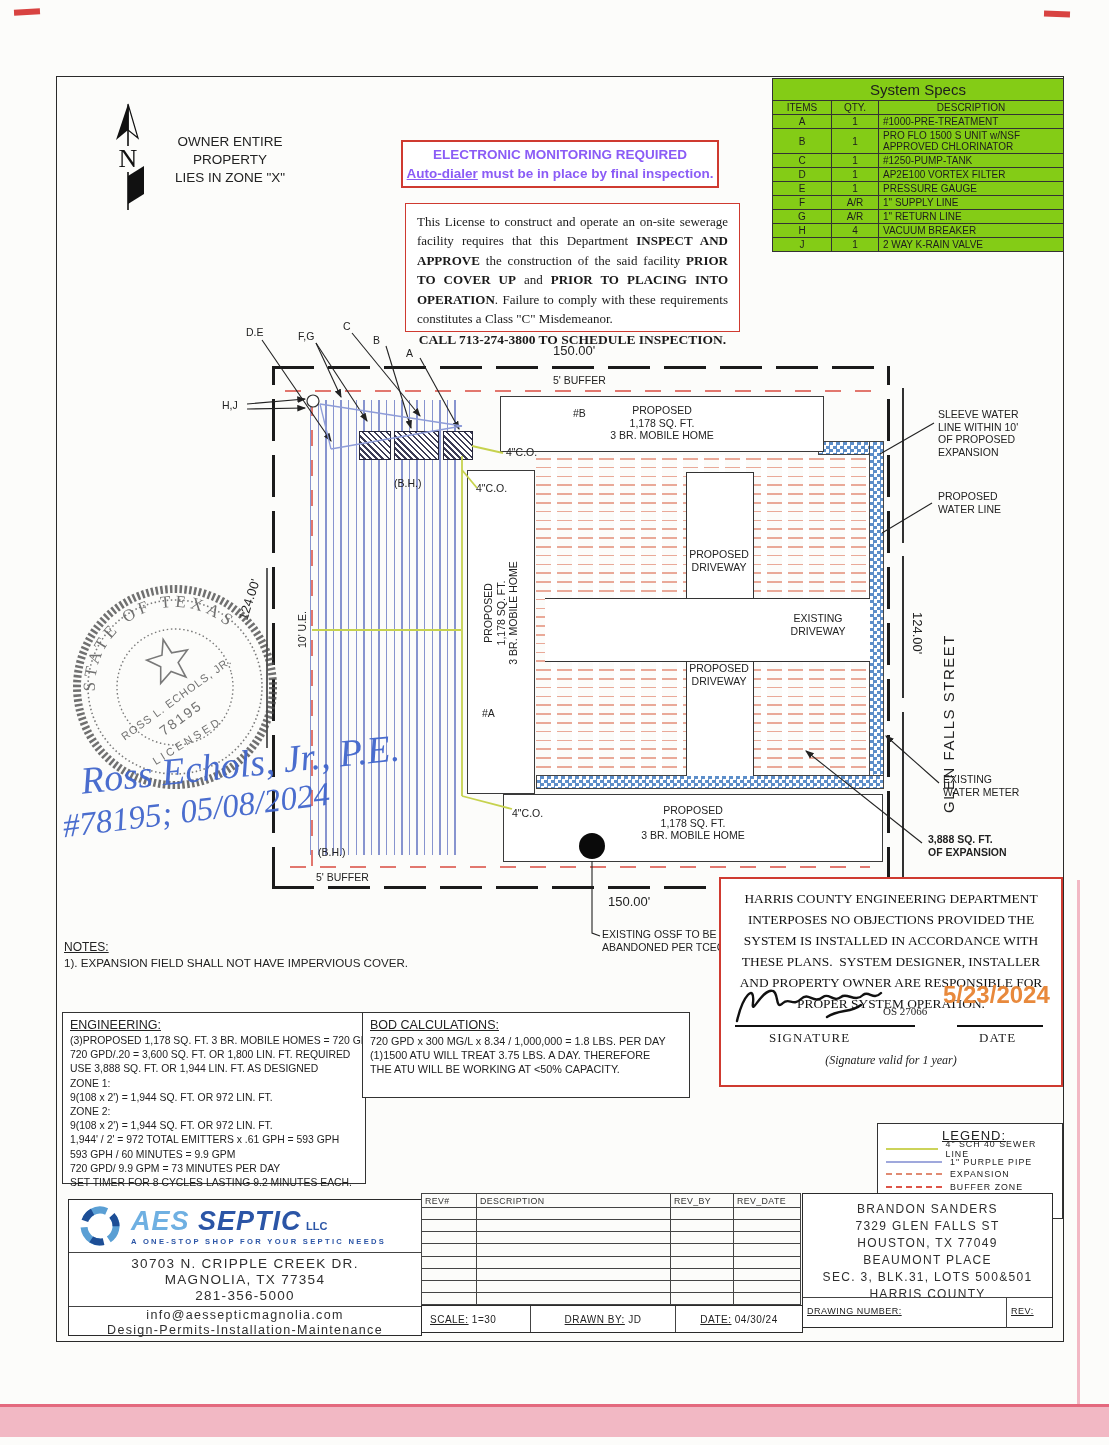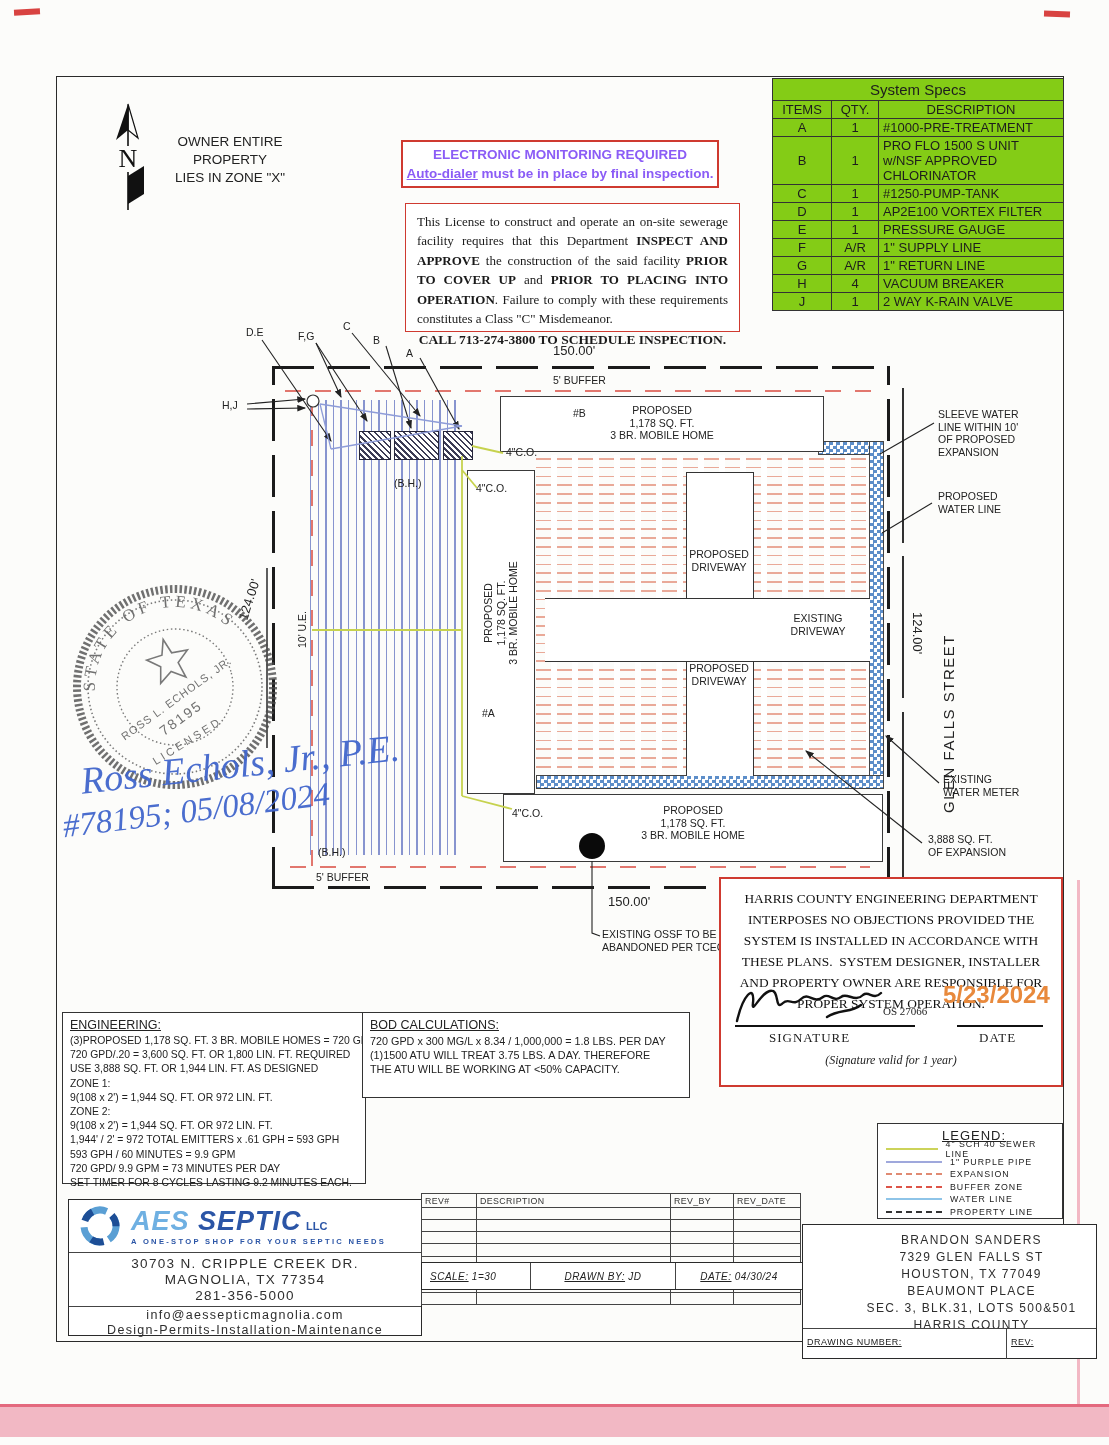--- a/index.html
+++ b/index.html
@@ -13,21 +13,21 @@
   .ctr{text-align:center;}
   .u{text-decoration:underline;}
   
   .alertbox{border:2px solid #cf3a30;background:#fff;}
   .alert-txt{color:#8b5cf6;font-weight:bold;font-size:13.5px;line-height:19px;text-align:center;}
   .license{border:1.6px solid #cf3a30;background:#fff;font-family:"Liberation Serif",serif;
            font-size:13px;line-height:19.4px;text-align:justify;padding:8px 11px 4px 11px;color:#1a1a1a;}
   .license .call{font-weight:bold;text-align:center;font-size:13.5px;margin-top:2px;}
   
   .specs{border-collapse:collapse;width:292px;background:#84cc16;}
-  .specs td,.specs th{border:1px solid #333;font-size:13px;padding:1px 4px;color:#1d1d1d;font-weight:normal;}
+  .specs td,.specs th{border:1px solid #333;font-size:10px;padding:1px 4px;color:#1d1d1d;font-weight:normal;}
   .specs .ttl{font-size:15px;text-align:center;padding:2px;}
   .specs td.c{text-align:center;}
   
   .pl-h{height:3px;background:repeating-linear-gradient(90deg,#1b1b1b 0 42px,transparent 42px 56px);}
   .pl-v{width:3px;background:repeating-linear-gradient(0deg,#1b1b1b 0 42px,transparent 42px 56px);}
   .buf-h{height:2px;background:repeating-linear-gradient(90deg,#dd5f55 0 16px,transparent 16px 30px);opacity:.85;}
   .buf-v{width:2px;background:repeating-linear-gradient(0deg,#dd5f55 0 16px,transparent 16px 30px);opacity:.85;}
   .field{background:repeating-linear-gradient(90deg,rgba(106,122,196,.8) 0 1.4px,transparent 1.4px 7.6px);}
   .expansion{background-image:
       repeating-linear-gradient(90deg,rgba(255,255,255,0) 0 15px,#fff 15px 21px),
@@ -240,21 +240,21 @@
     <div>EXPANSION</div>
   </div>
   <div class="abs plan-label" style="left:938px;top:490px;">
     <div>PROPOSED</div>
     <div>WATER LINE</div>
   </div>
   <div class="abs plan-label" style="left:943px;top:773px;">
     <div>EXISTING</div>
     <div>WATER METER</div>
   </div>
-  <div class="abs plan-label" style="left:928px;top:833px;">
+  <div class="abs plan-label" style="left:928px;top:833px;font-weight:bold;">
     <div>3,888 SQ. FT.</div>
     <div>OF EXPANSION</div>
   </div>
   <div class="abs plan-label" style="left:602px;top:928px;">
     <div>EXISTING OSSF TO BE</div>
     <div>ABANDONED PER TCEQ</div>
   </div>
 
   <svg class="abs" width="1109" height="1445" style="left:0;top:0;pointer-events:none;">
     <defs>
@@ -309,20 +309,24 @@
     </text>
     <path d="M107,58 l5,15 16,1 -12,10 4,16 -13,-9 -13,9 4,-16 -12,-10 16,-1 z" fill="none" stroke="#555" stroke-width="1.6"></path>
     <text x="107" y="122" text-anchor="middle" font-size="11" letter-spacing="1" fill="#4a4a4a" transform="rotate(-22 107 122)">ROSS L. ECHOLS, JR.</text>
     <text x="107" y="143" text-anchor="middle" font-size="14" letter-spacing="2" fill="#4a4a4a" transform="rotate(-22 107 143)">78195</text>
     <text x="107" y="166" text-anchor="middle" font-size="11" letter-spacing="3" fill="#4a4a4a" transform="rotate(-18 107 166)">LICENSED</text>
   </svg>
 
   <div class="abs bluesig" style="left:80px;top:742px;font-size:38px;transform:rotate(-6deg);">Ross Echols, Jr., P.E.</div>
   <div class="abs bluesig" style="left:62px;top:792px;font-size:33px;transform:rotate(-7deg);">#78195; 05/08/2024</div>
 
+  <div class="abs" style="left:64px;top:940px;">
+    <div class="u" style="font-size:12px;">NOTES:</div>
+    <div style="font-size:11.6px;margin-top:2px;">1).  EXPANSION FIELD SHALL NOT HAVE IMPERVIOUS COVER.</div>
+  </div>
 
   <div class="abs calcbox" style="left:62px;top:1012px;width:288px;height:160px;">
     <div class="ttl">ENGINEERING:</div>
     <div class="ln">(3)PROPOSED 1,178 SQ. FT. 3 BR. MOBILE HOMES = 720 GPD</div>
     <div class="ln">720 GPD/.20 = 3,600 SQ. FT. OR 1,800 LIN. FT. REQUIRED</div>
     <div class="ln">USE 3,888 SQ. FT. OR 1,944 LIN. FT. AS  DESIGNED</div>
     <div class="ln">ZONE 1:</div>
     <div class="ln">9(108 x 2') = 1,944 SQ. FT. OR 972 LIN. FT.</div>
     <div class="ln">ZONE 2:</div>
     <div class="ln">9(108 x 2') = 1,944 SQ. FT. OR 972 LIN. FT.</div>
@@ -458,33 +462,33 @@
       <tr>
             <td></td>
             <td></td>
             <td></td>
             <td></td>
           </tr>
     </tbody>
       </table>
   </div>
 
-  <div class="abs tb" style="left:421px;top:1262px;width:380px;height:26px;display:flex;font-style:italic;">
+  <div class="abs tb" style="left:421px;top:1305px;width:380px;height:26px;display:flex;">
     <div style="width:100px;border-right:1px solid #444;display:flex;align-items:center;padding-left:8px;font-size:10px;letter-spacing:.5px;">
       <span class="u">SCALE:</span>&nbsp;<span>1=30</span>
     </div>
     <div style="width:144px;border-right:1px solid #444;display:flex;align-items:center;justify-content:center;font-size:10px;letter-spacing:.5px;">
       <span class="u">DRAWN BY:</span>&nbsp;<span>JD</span>
     </div>
     <div style="flex:1;display:flex;align-items:center;justify-content:center;font-size:10px;letter-spacing:.5px;">
       <span class="u">DATE:</span>&nbsp;<span>04/30/24</span>
     </div>
   </div>
 
-  <div class="abs tb" style="left:802px;top:1224px;width:249px;height:133px;padding-left:44px;">
+  <div class="abs tb" style="left:802px;top:1193px;width:249px;height:133px;">
     <div class="ctr cad" style="padding-top:7px;font-size:12px;line-height:17px;">
       <div>BRANDON SANDERS</div>
       <div>7329 GLEN FALLS ST</div>
       <div>HOUSTON, TX 77049</div>
       <div>BEAUMONT PLACE</div>
       <div>SEC. 3, BLK.31, LOTS 500&amp;501</div>
       <div>HARRIS COUNTY</div>
     </div>
     <div class="abs" style="left:0;top:103px;width:100%;height:30px;border-top:1px solid #444;display:flex;">
       <div style="width:195px;border-right:1px solid #444;padding:2px 4px;">

